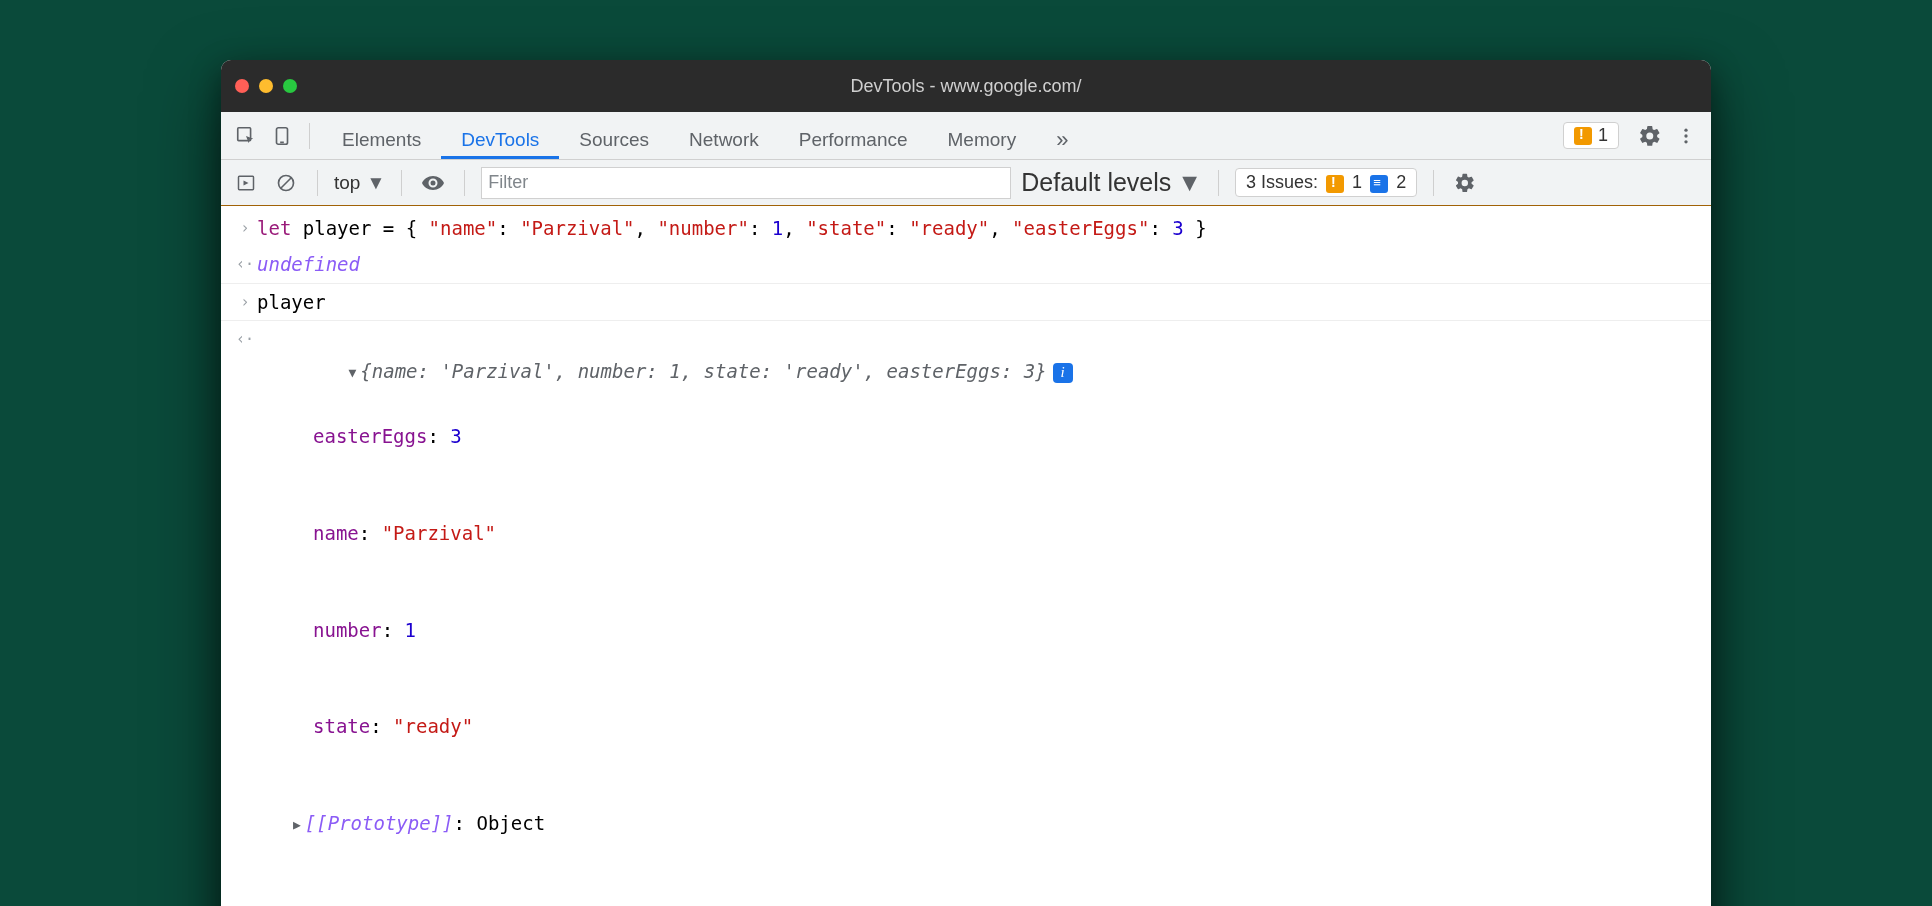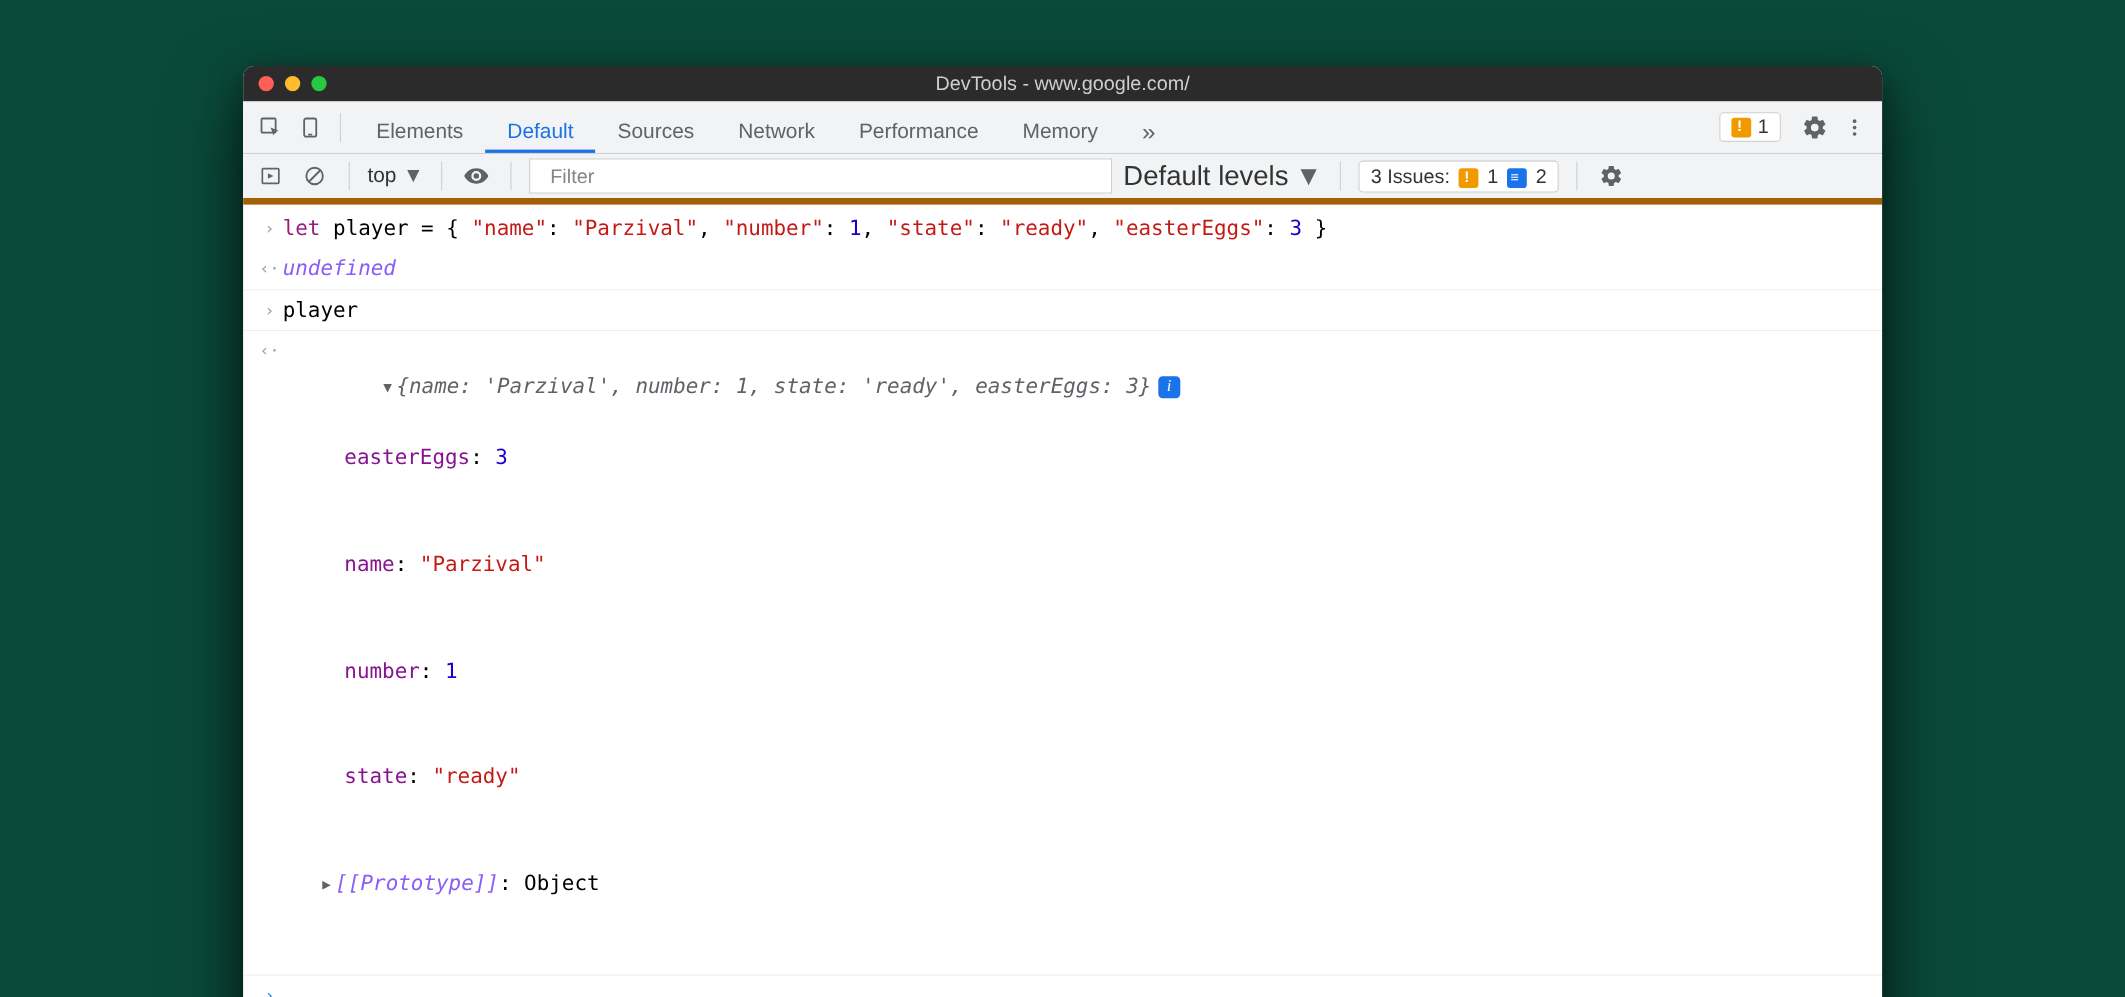--- a/index.html
+++ b/index.html
@@ -15,21 +15,21 @@
   .window {
     width: 1490px;
     background: #fff;
     border-radius: 10px;
     overflow: hidden;
     box-shadow: 0 30px 70px rgba(0,0,0,0.55), 0 10px 30px rgba(0,0,0,0.4);
     margin: 60px auto;
   }
   .titlebar {
     background: #2b2b2b;
-    height: 32px;
+    height: 52px;
     display: flex;
     align-items: center;
     position: relative;
     padding: 0 14px;
   }
   .traffic { display: flex; gap: 10px; }
   .dot { width: 14px; height: 14px; border-radius: 50%; }
   .dot.red { background: #ff5f57; }
   .dot.yellow { background: #febc2e; }
   .dot.green { background: #28c840; }
@@ -66,32 +66,32 @@
   .warn-badge {
     background: #fff; border: 1px solid #d0d0d0; border-radius: 4px;
     display: flex; align-items: center; gap: 6px; padding: 2px 10px;
     font-size: 18px; color: #333; cursor: pointer;
   }
   .warn-ic { width: 18px; height: 18px; background: #f29900; border-radius: 3px; position: relative; }
   .warn-ic::after { content: "!"; color: #fff; font-weight: bold; font-size: 14px; position: absolute; left: 5px; top: -1px; }
 
   .toolbar2 {
     background: #f1f3f4;
-    border-bottom: 6px solid #a16207;
+    border-bottom: 1px solid #a16207;
     display: flex; align-items: center;
     height: 46px; padding: 0 10px; gap: 10px;
   }
   .context-sel {
     display: flex; align-items: center; gap: 6px;
     color: #333; font-size: 19px; cursor: pointer;
   }
   .filter-input {
     flex: 0 0 530px;
     height: 32px; border: 1px solid #d0d0d0; background: #fff;
-    padding: 0 18px; font-size: 18px; color: #333;
+    padding: 0 6px; font-size: 18px; color: #333;
   }
   .filter-input::placeholder { color: #80868b; }
   .levels { font-size: 25px; color: #333; display: flex; align-items: center; gap: 6px; cursor: pointer; }
   .issues-box {
     border: 1px solid #d0d0d0; background: #fff; border-radius: 4px;
     display: flex; align-items: flex-end; gap: 8px; padding: 3px 10px;
     font-size: 18px; color: #333; cursor: pointer;
   }
   .blue-ic { width: 18px; height: 18px; background: #1a73e8; border-radius: 3px; position: relative; }
   .blue-ic::after { content: "≡"; color: #fff; font-size: 13px; position: absolute; left: 3px; top: 0; }
@@ -147,21 +147,21 @@
     </div>
     <div class="icon-btn">
       <svg width="22" height="22" viewBox="0 0 24 24" stroke="#5f6368" stroke-width="1.8" fill="none">
           <rect x="6" y="3" width="12" height="18" rx="2"></rect>
           <line x1="10" y1="19" x2="14" y2="19"></line>
         </svg>
     </div>
     <div class="vsep"></div>
     <div class="tabs">
       <div class="tab">Elements</div>
-      <div class="tab active">Default</div>
+      <div class="tab active">DevTools</div>
       <div class="tab">Sources</div>
       <div class="tab">Network</div>
       <div class="tab">Performance</div>
       <div class="tab">Memory</div>
       <div class="tab" style="font-size:22px;color:#5f6368;">»</div>
     </div>
     <div class="spacer"></div>
     <div class="warn-badge">
       <span class="warn-ic"></span>
       <span>1</span>

